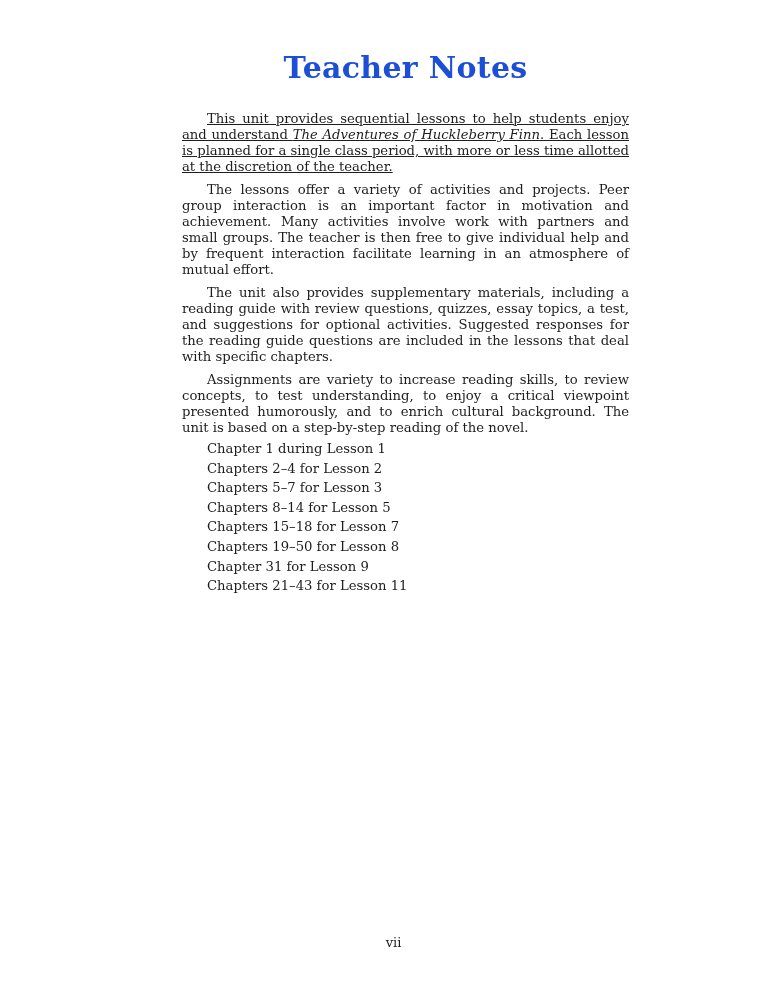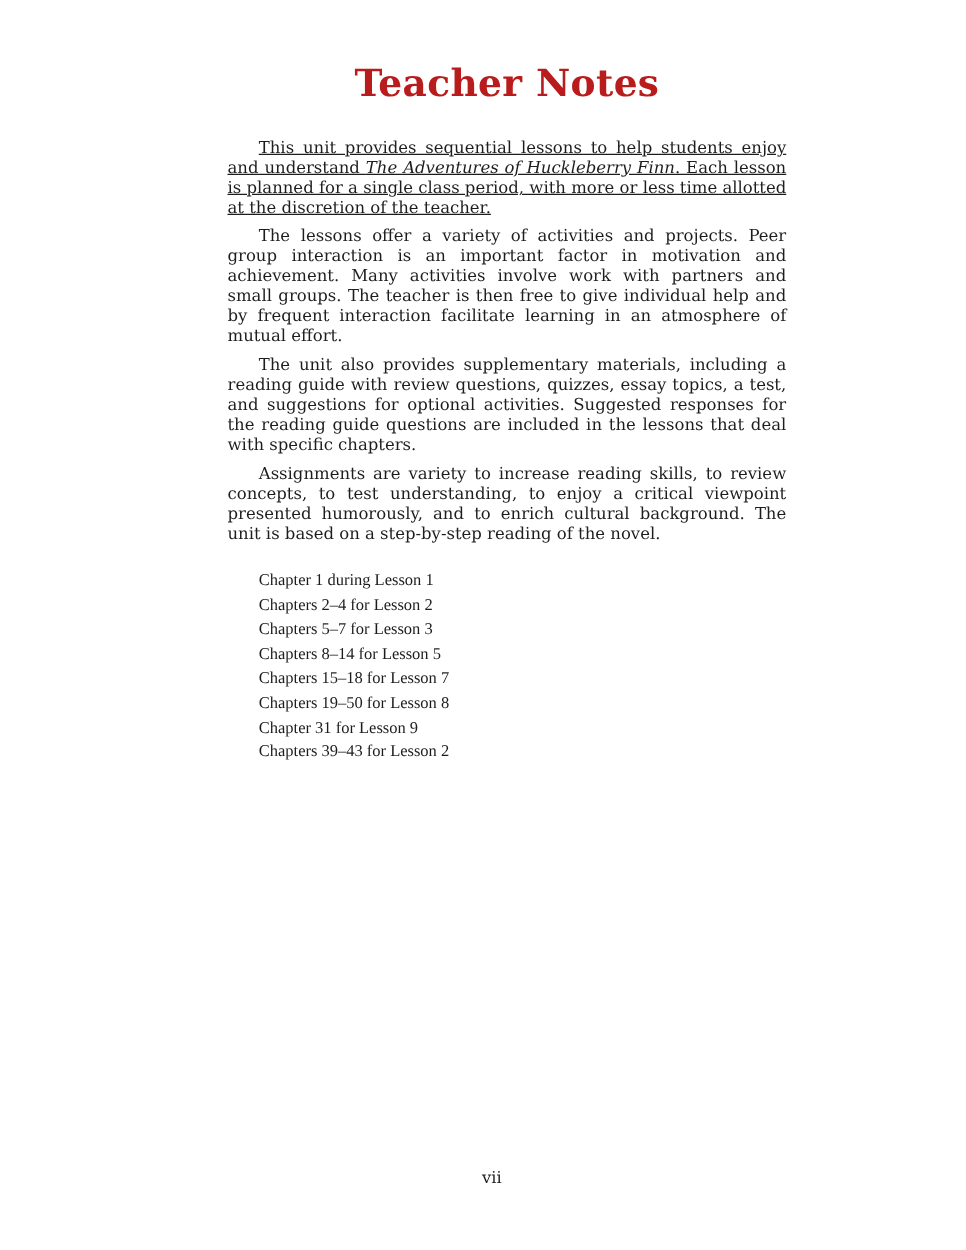--- a/index.html
+++ b/index.html
@@ -19,42 +19,41 @@
   .content {
     position: absolute;
     left: 182px;
     top: 50px;
     width: 447px;
   }
   .title {
     font-family: "DejaVu Serif", serif;
     font-size: 30px;
     font-weight: bold;
-    color: #b91c1c;
+    color: #1d4ed8;
     text-align: center;
     margin: 0 0 26px 0;
     letter-spacing: 0.3px;
   }
   .para {
     font-size: 13.2px;
     line-height: 16px;
     text-align: justify;
     text-indent: 25px;
     margin: 7px 0 0 0;
     hyphens: none;
   }
   .para.first {
     margin-top: 0;
     text-decoration: underline;
   }
   .chapter-list {
     list-style: none;
-    margin: 18px 0 0 0;
+    margin: 3px 0 0 0;
     padding: 0 0 0 25px;
-    font-family: Liberation Serif, serif;
   }
   .chapter-list li {
     font-size: 13.2px;
     line-height: 19.6px;
     text-align: left;
   }
   .para.closing {
     margin-top: 6px;
   }
   .folio {
@@ -84,20 +83,20 @@
     <p class="para">Assignments are variety to increase reading skills, to review concepts, to test understanding, to enjoy a critical viewpoint presented humorously, and to enrich cultural background. The unit is based on a step-by-step reading of the novel.</p>
 
     <ul class="chapter-list">
       <li>Chapter 1 during Lesson 1</li>
       <li>Chapters 2–4 for Lesson 2</li>
       <li>Chapters 5–7 for Lesson 3</li>
       <li>Chapters 8–14 for Lesson 5</li>
       <li>Chapters 15–18 for Lesson 7</li>
       <li>Chapters 19–50 for Lesson 8</li>
       <li>Chapter 31 for Lesson 9</li>
-      <li>Chapters 39–43 for Lesson 2</li>
+      <li>Chapters 21–43 for Lesson 11</li>
     </ul>
 
 
   </div>
 
   <div class="folio">vii</div>
 </div>
 
 </body></html>

